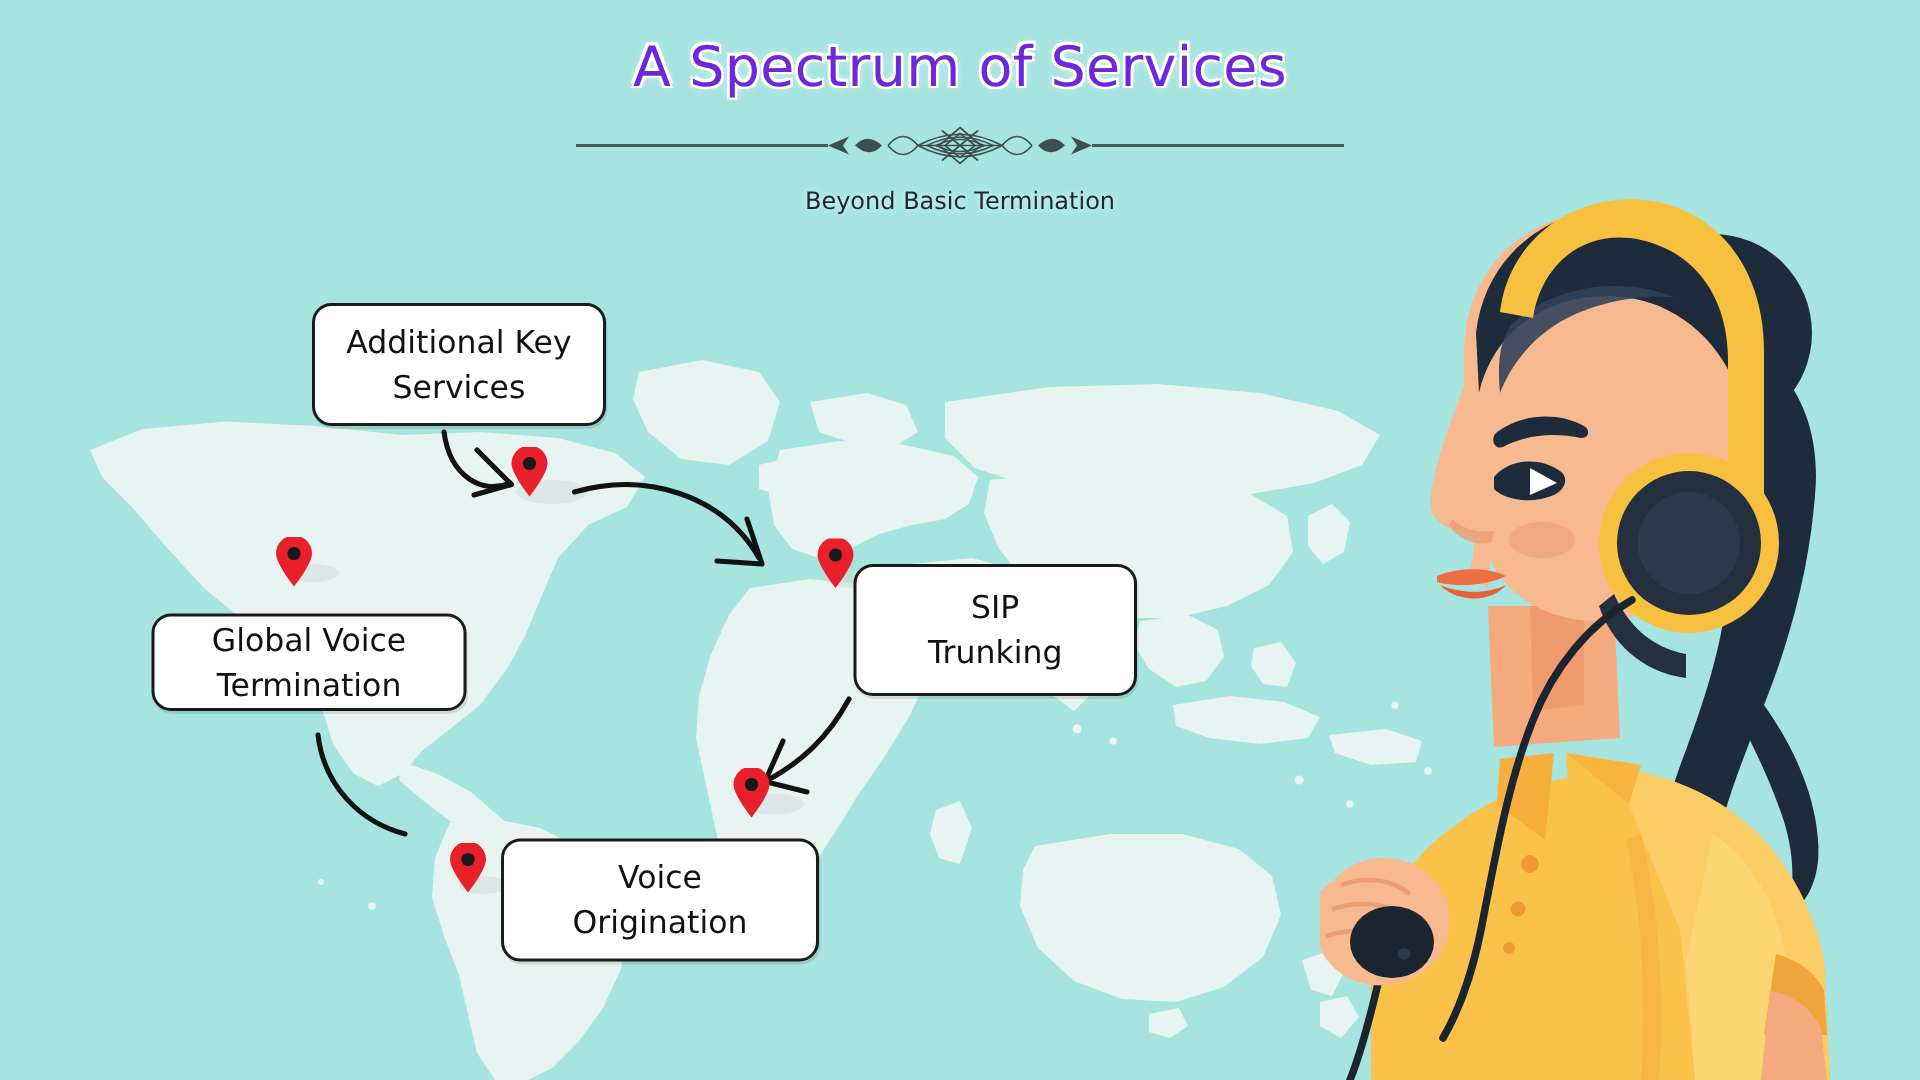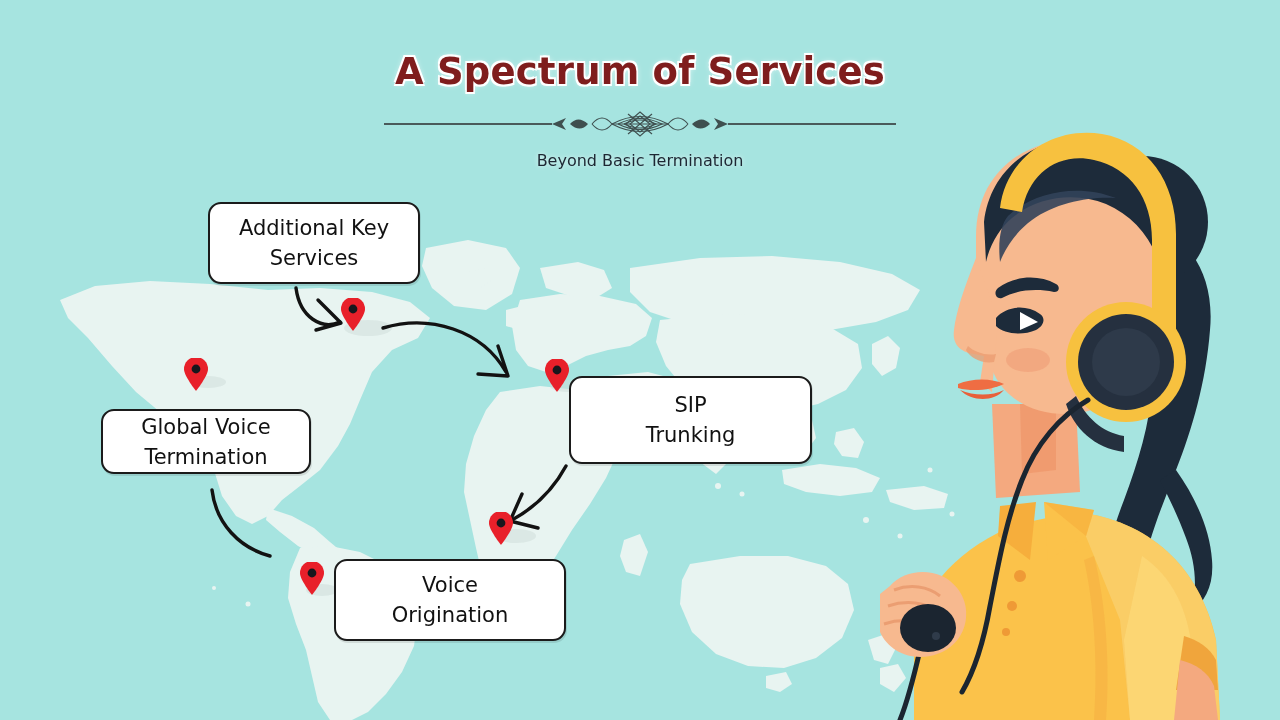--- a/index.html
+++ b/index.html
@@ -27,26 +27,26 @@
   
   #header {
     position: absolute;
     left: 0; top: 0;
     width: 1280px;
     text-align: center;
     z-index: 20;
   }
   #page-title {
     margin: 0;
-    padding-top: 50px;
+    padding-top: 23px;
     font-family: "DejaVu Sans", sans-serif;
     font-size: 37px;
-    font-weight: bold;
+    font-weight: normal;
     letter-spacing: .2px;
-    color: #7f1d1d;
+    color: #6d28d9;
     text-shadow:
       -1.6px -1.6px 0 #ffffff, 1.6px -1.6px 0 #ffffff,
       -1.6px  1.6px 0 #ffffff, 1.6px  1.6px 0 #ffffff,
        0 0 6px rgba(255,255,255,.85);
   }
   #divider {
     position: relative;
     margin: 14px auto 0;
     width: 512px;
     height: 34px;
@@ -95,24 +95,24 @@
   }
   .node-box .node-label {
     font-family: "DejaVu Sans", sans-serif;
     font-size: 21px;
     line-height: 30px;
     color: #111111;
     padding: 0 10px;
     white-space: pre-line;
   }
 
-  #node-additional  { left: 208px; top: 202px; width: 212px; height: 82px; }
+  #node-additional  { left: 208px; top: 202px; width: 196px; height: 82px; }
   #node-global      { left: 101px; top: 409px; width: 210px; height: 65px; }
-  #node-sip         { left: 569px; top: 376px; width: 243px; height: 88px; }
-  #node-origination { left: 334px; top: 559px; width: 232px; height: 82px; }
+  #node-sip         { left: 569px; top: 376px; width: 189px; height: 88px; }
+  #node-origination { left: 334px; top: 559px; width: 212px; height: 82px; }
 
   
   #illustration {
     position: absolute;
     right: 0;
     top: 0;
     width: 400px;
     height: 720px;
     z-index: 16;
   }

